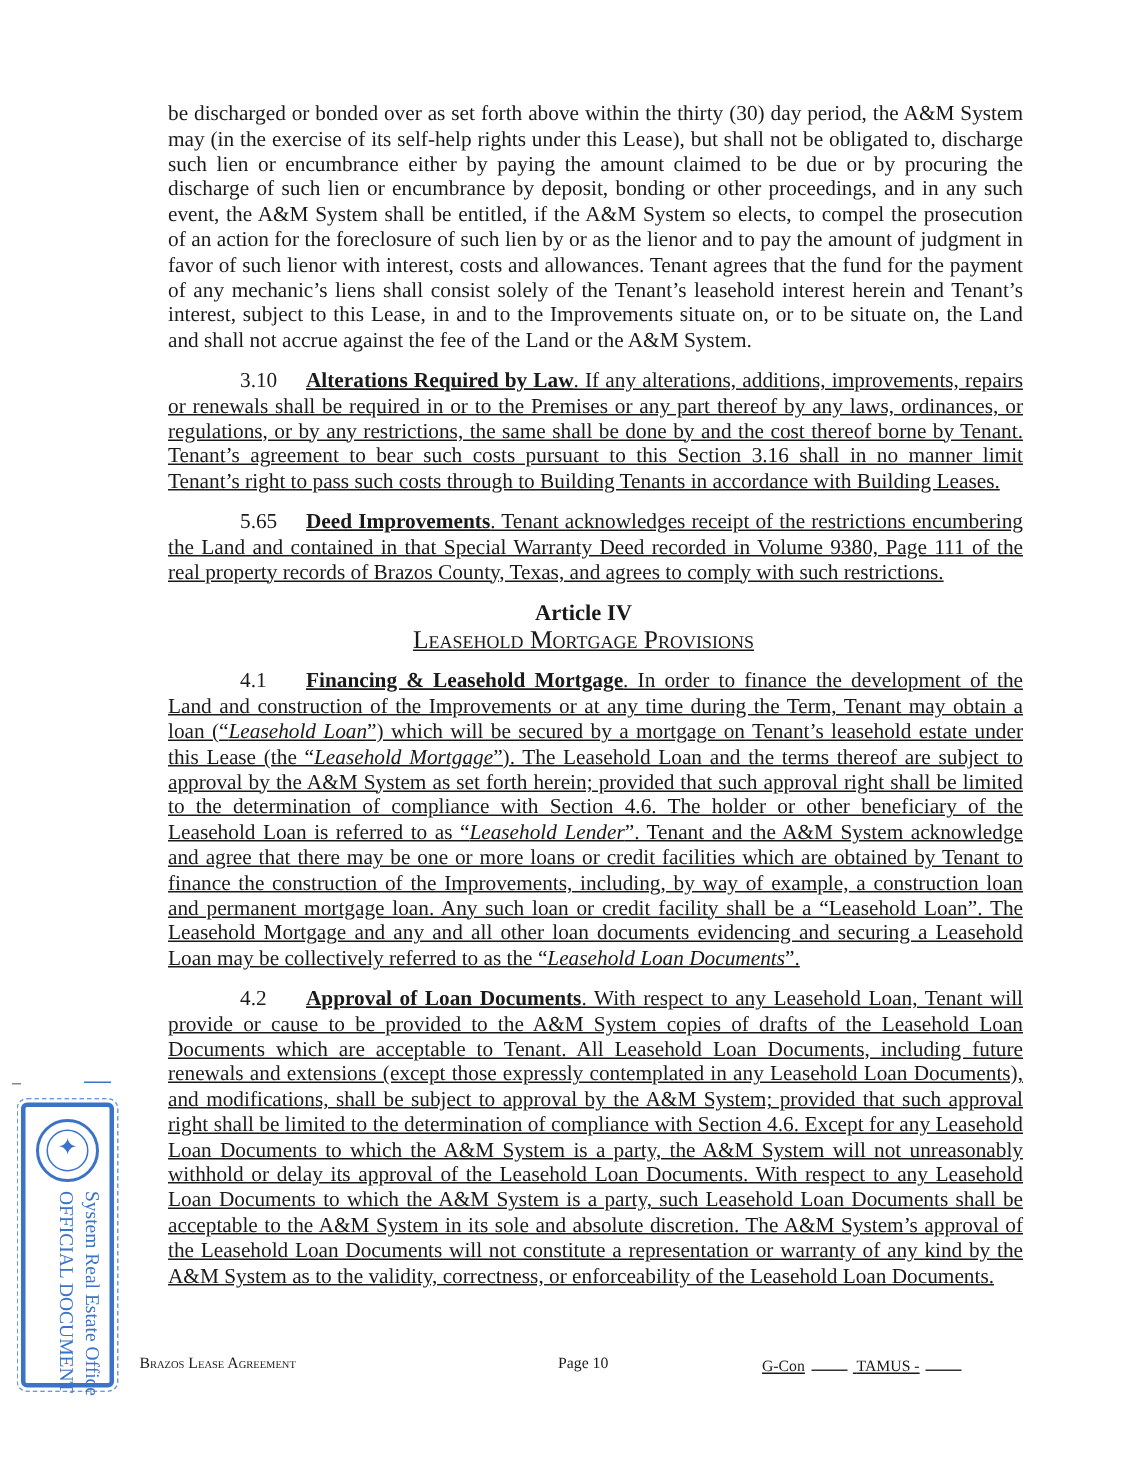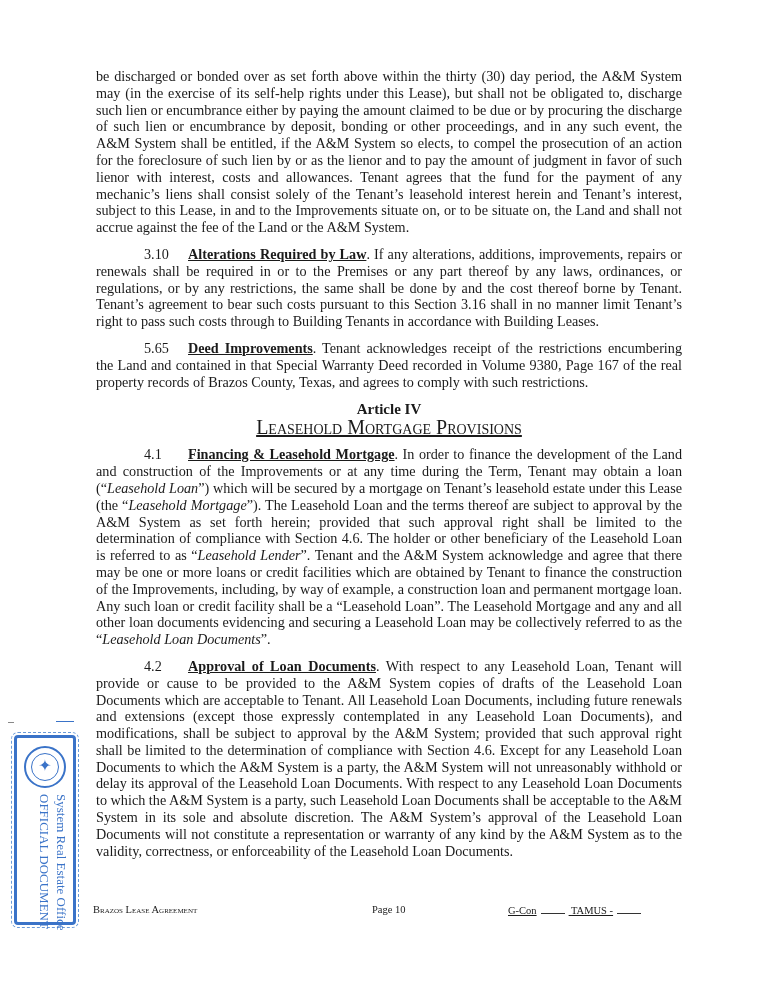--- a/index.html
+++ b/index.html
@@ -18,24 +18,25 @@
     .page {
       position: absolute;
       left: 96px;
       top: 68px;
       width: 586px;
       font-size: 14.2px;
       line-height: 16.8px;
     }
     .para {
       text-align: justify;
-      margin: 0 0 10px 0;
+      margin: 0 0 10px 16px;
     }
     .indent {
       text-indent: 48px;
+      text-decoration: underline;
     }
     .secnum {
       display: inline-block;
       width: 44px;
       text-indent: 0;
     }
     .heading-u {
       font-weight: bold;
       text-decoration: underline;
     }
@@ -44,21 +45,21 @@
       margin: 0 0 10px 0;
     }
     .article-title {
       font-weight: bold;
       font-size: 15px;
       line-height: 18px;
     }
     .article-sub {
       font-variant: small-caps;
       text-decoration: underline;
-      font-size: 20px;
+      font-size: 17px;
       line-height: 18px;
     }
     .footer {
       position: absolute;
       top: 903px;
       left: 93px;
       width: 590px;
       font-size: 10.5px;
       line-height: 14px;
       font-family: "Liberation Serif", serif;
@@ -153,21 +154,21 @@
     }
   </style>
 </head>
 <body>
 
 <div class="page">
   <p class="para">be discharged or bonded over as set forth above within the thirty (30) day period, the A&amp;M System may (in the exercise of its self-help rights under this Lease), but shall not be obligated to, discharge such lien or encumbrance either by paying the amount claimed to be due or by procuring the discharge of such lien or encumbrance by deposit, bonding or other proceedings, and in any such event, the A&amp;M System shall be entitled, if the A&amp;M System so elects, to compel the prosecution of an action for the foreclosure of such lien by or as the lienor and to pay the amount of judgment in favor of such lienor with interest, costs and allowances.  Tenant agrees that the fund for the payment of any mechanic’s liens shall consist solely of the Tenant’s leasehold interest herein and Tenant’s interest, subject to this Lease, in and to the Improvements situate on, or to be situate on, the Land and shall not accrue against the fee of the Land or the A&amp;M System.</p>
 
   <p class="para indent"><span class="secnum">3.10</span><span class="heading-u">Alterations Required by Law</span><span>.  If any alterations, additions, improvements, repairs or renewals shall be required in or to the Premises or any part thereof by any laws, ordinances, or regulations, or by any restrictions, the same shall be done by and the cost thereof borne by Tenant.  Tenant’s agreement to bear such costs pursuant to this Section 3.16 shall in no manner limit Tenant’s right to pass such costs through to Building Tenants in accordance with Building Leases.</span></p>
 
-  <p class="para indent"><span class="secnum">5.65</span><span class="heading-u">Deed Improvements</span><span>.  Tenant acknowledges receipt of the restrictions encumbering the Land and contained in that Special Warranty Deed recorded in Volume 9380, Page 167 of the real property records of Brazos County, Texas, and agrees to comply with such restrictions.</span></p>
+  <p class="para indent"><span class="secnum">5.65</span><span class="heading-u">Deed Improvements</span><span>.  Tenant acknowledges receipt of the restrictions encumbering the Land and contained in that Special Warranty Deed recorded in Volume 9380, Page 111 of the real property records of Brazos County, Texas, and agrees to comply with such restrictions.</span></p>
 
   <div class="article">
     <div class="article-title">Article IV</div>
     <div class="article-sub">Leasehold Mortgage Provisions</div>
   </div>
 
   <p class="para indent"><span class="secnum">4.1</span><span class="heading-u">Financing &amp; Leasehold Mortgage</span><span>.  In order to finance the development of the Land and construction of the Improvements or at any time during the Term, Tenant may obtain a loan (“</span><i>Leasehold Loan</i><span>”) which will be secured by a mortgage on Tenant’s leasehold estate under this Lease (the “</span><i>Leasehold Mortgage</i><span>”).  The Leasehold Loan and the terms thereof are subject to approval by the A&amp;M System as set forth herein; provided that such approval right shall be limited to the determination of compliance with Section 4.6.  The holder or other beneficiary of the Leasehold Loan is referred to as “</span><i>Leasehold Lender</i><span>”.  Tenant and the A&amp;M System acknowledge and agree that there may be one or more loans or credit facilities which are obtained by Tenant to finance the construction of the Improvements, including, by way of example, a construction loan and permanent mortgage loan.  Any such loan or credit facility shall be a “Leasehold Loan”.  The Leasehold Mortgage and any and all other loan documents evidencing and securing a Leasehold Loan may be collectively referred to as the “</span><i>Leasehold Loan Documents</i><span>”.</span></p>
 
   <p class="para indent"><span class="secnum">4.2</span><span class="heading-u">Approval of Loan Documents</span><span>.  With respect to any Leasehold Loan, Tenant will provide or cause to be provided to the A&amp;M System copies of drafts of the Leasehold Loan Documents which are acceptable to Tenant.  All Leasehold Loan Documents, including future renewals and extensions (except those expressly contemplated in any Leasehold Loan Documents), and modifications, shall be subject to approval by the A&amp;M System; provided that such approval right shall be limited to the determination of compliance with Section 4.6.  Except for any Leasehold Loan Documents to which the A&amp;M System is a party, the A&amp;M System will not unreasonably withhold or delay its approval of the Leasehold Loan Documents.  With respect to any Leasehold Loan Documents to which the A&amp;M System is a party, such Leasehold Loan Documents shall be acceptable to the A&amp;M System in its sole and absolute discretion.   The A&amp;M System’s approval of the Leasehold Loan Documents will not constitute a representation or warranty of any kind by the A&amp;M System as to the validity, correctness, or enforceability of the Leasehold Loan Documents.</span></p>
 </div>

